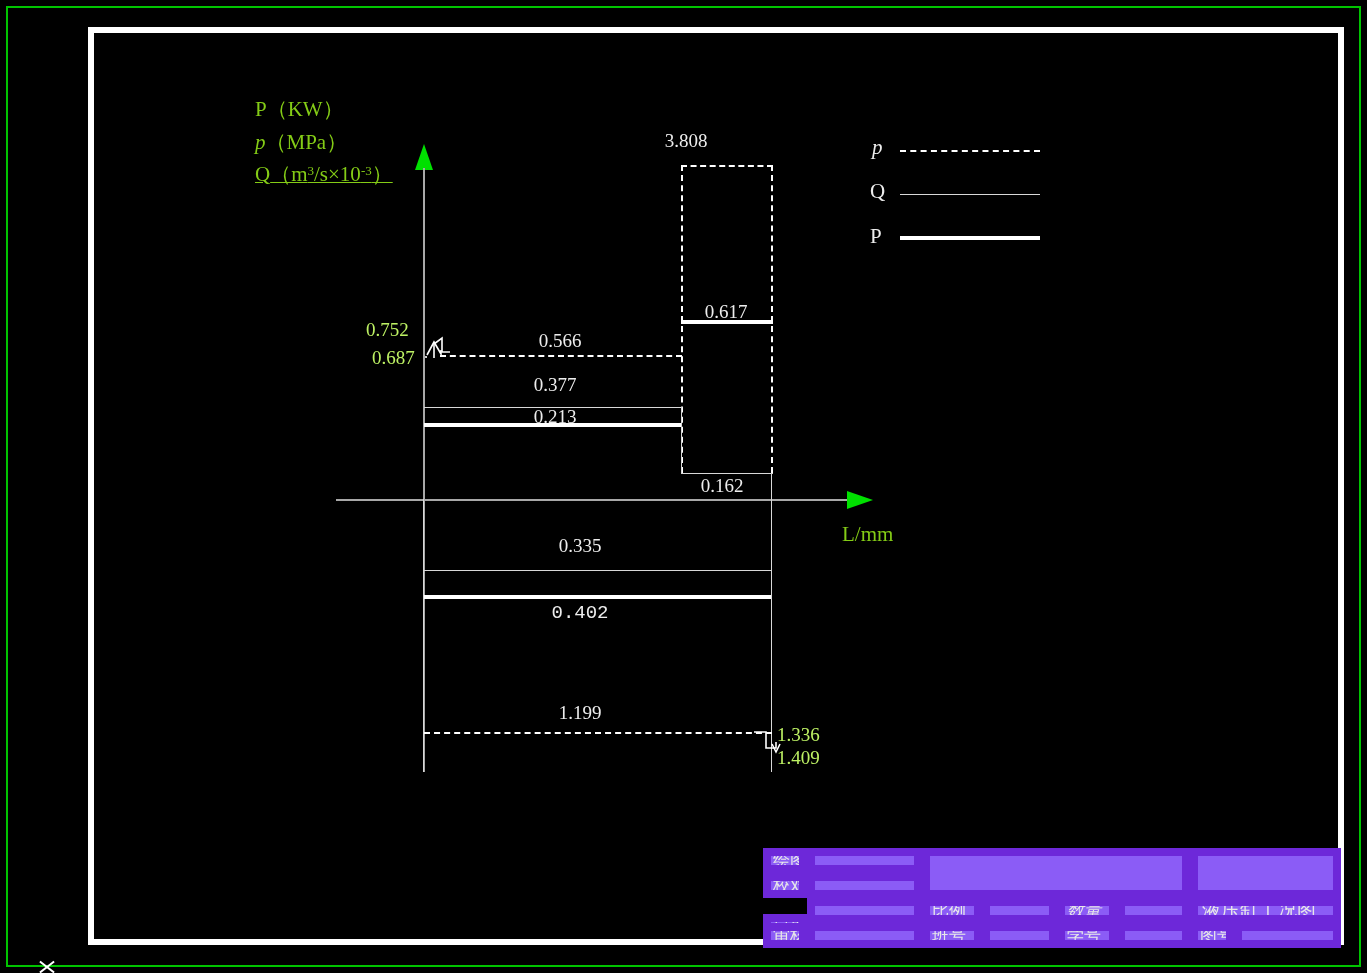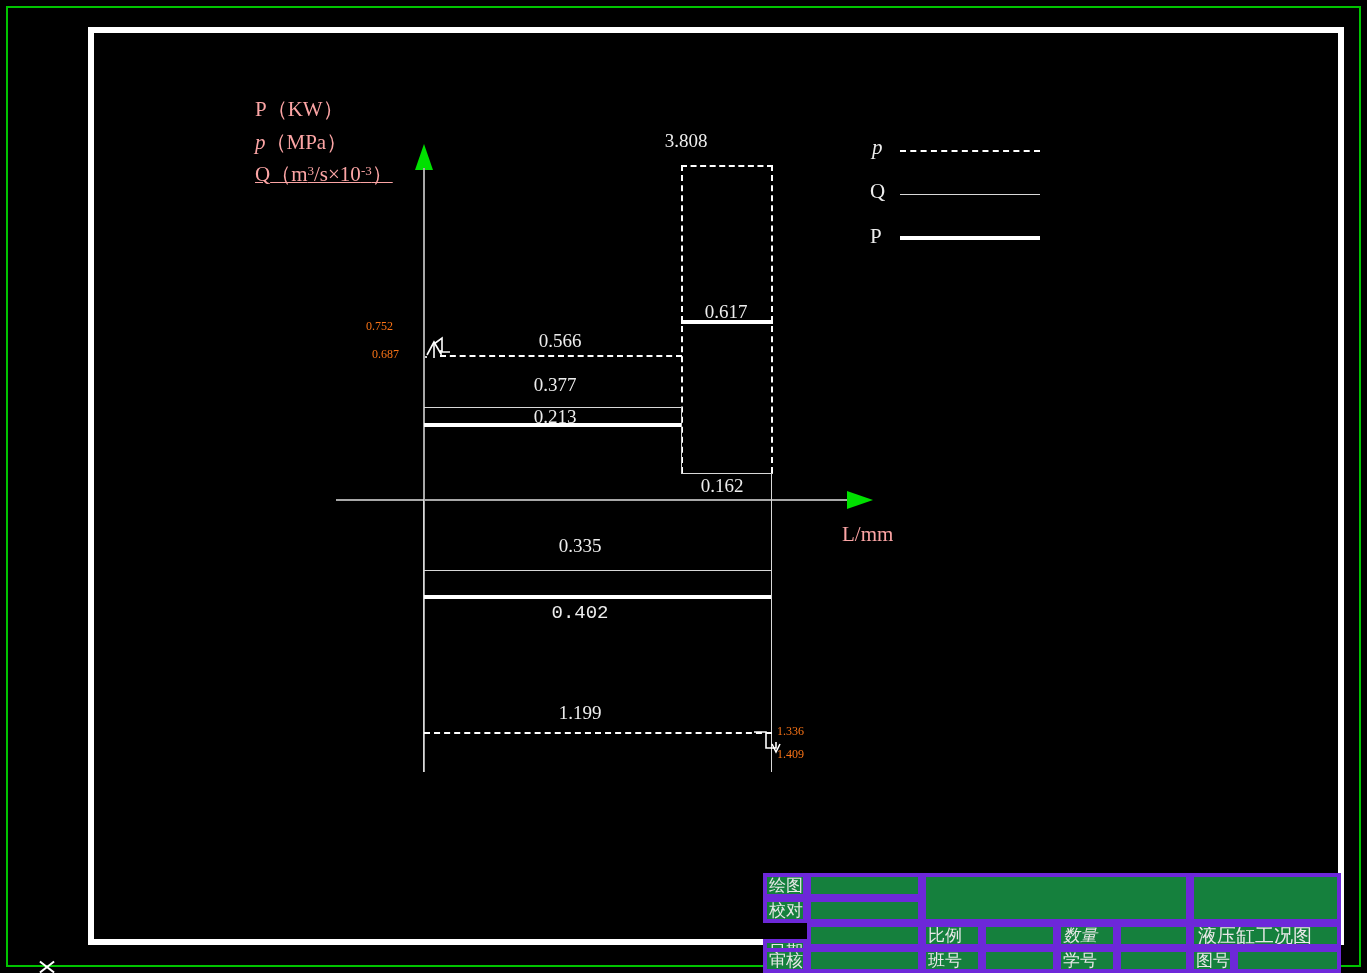--- a/index.html
+++ b/index.html
@@ -6,21 +6,21 @@
   html,body{margin:0;padding:0;background:#000;}
   body{width:1367px;height:973px;overflow:hidden;
        font-family:"Liberation Serif","DejaVu Serif",serif;color:#e8e8e8;}
   #root{position:relative;width:1367px;height:973px;background:#000;}
 
   .green-frame{position:absolute;left:6px;top:6px;width:1355px;height:961px;
       border:2px solid #00c400;box-sizing:border-box;}
   .white-frame{position:absolute;left:88px;top:27px;width:1256px;height:918px;
       border:6px solid #ffffff;box-sizing:border-box;}
 
-  .axis-label{position:absolute;white-space:nowrap;color:#fca5a5;}
+  .axis-label{position:absolute;white-space:nowrap;color:#84cc16;}
   .ax-line1{font-size:21px;}
   .ax-line2{font-size:21px;font-style:italic;}
   .ax-line3{font-size:21px;}
   .sup{font-size:13px;vertical-align:super;}
 
   
   .yaxis{position:absolute;background:#a8a8a8;width:2px;}
   .xaxis{position:absolute;background:#a8a8a8;height:2px;}
   .arrow-up{position:absolute;width:0;height:0;
       border-left:9px solid transparent;border-right:9px solid transparent;
@@ -29,37 +29,37 @@
       border-top:9px solid transparent;border-bottom:9px solid transparent;
       border-left:26px solid #00e000;}
 
   
   .thin{position:absolute;height:1px;background:#d8d8d8;}
   .thick{position:absolute;height:4px;background:#ffffff;}
   .vthin{position:absolute;width:1px;background:#d8d8d8;}
   .dash-h{position:absolute;height:0;border-top:2px dashed #ffffff;}
   .dash-v{position:absolute;width:0;border-left:2px dashed #ffffff;}
 
-  .val{position:absolute;font-size:12px;color:#f97316;white-space:nowrap;}
+  .val{position:absolute;font-size:19px;color:#bef264;white-space:nowrap;}
   .valc{position:absolute;font-size:19px;color:#ededed;white-space:nowrap;
         text-align:center;}
 
   
   .leg-lab{position:absolute;font-size:21px;color:#ededed;}
   .leg-lab.it{font-style:italic;}
   .leg-dash{position:absolute;height:0;border-top:2px dashed #ffffff;}
   .leg-thin{position:absolute;height:1px;background:#d8d8d8;}
   .leg-thick{position:absolute;height:4px;background:#ffffff;}
 
   
   .tb{position:absolute;left:763px;top:848px;width:578px;height:100px;}
-  .cell{position:absolute;box-sizing:border-box;border:4px solid #6d28d9;
-        background:#15803d;font-size:17px;color:#e8e8e8;
+  .cell{position:absolute;box-sizing:border-box;border:8px solid #6d28d9;
+        background:#8b5cf6;font-size:17px;color:#e8e8e8;
         display:flex;align-items:center;justify-content:flex-start;
-        padding-left:2px;line-height:1;white-space:nowrap;overflow:hidden;margin-top:25px;}
+        padding-left:2px;line-height:1;white-space:nowrap;overflow:hidden;}
   .cell.big{font-size:19px;padding-left:4px;}
 
   .cursor-x{position:absolute;left:38px;top:960px;width:18px;height:14px;}
   .cursor-x:before,.cursor-x:after{content:"";position:absolute;left:0;top:6px;
       width:18px;height:2px;background:#ffffff;}
   .cursor-x:before{transform:rotate(38deg);}
   .cursor-x:after{transform:rotate(-38deg);}
 
   .jog{position:absolute;}
 </style>

